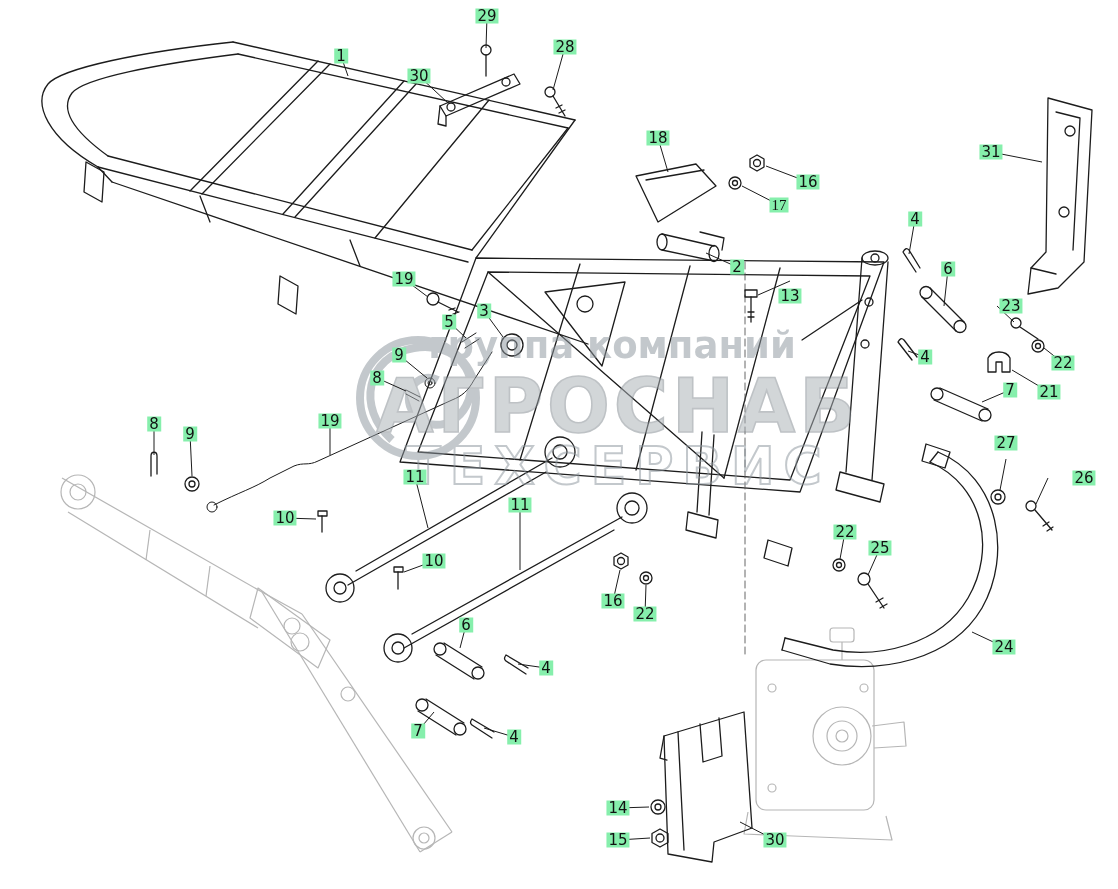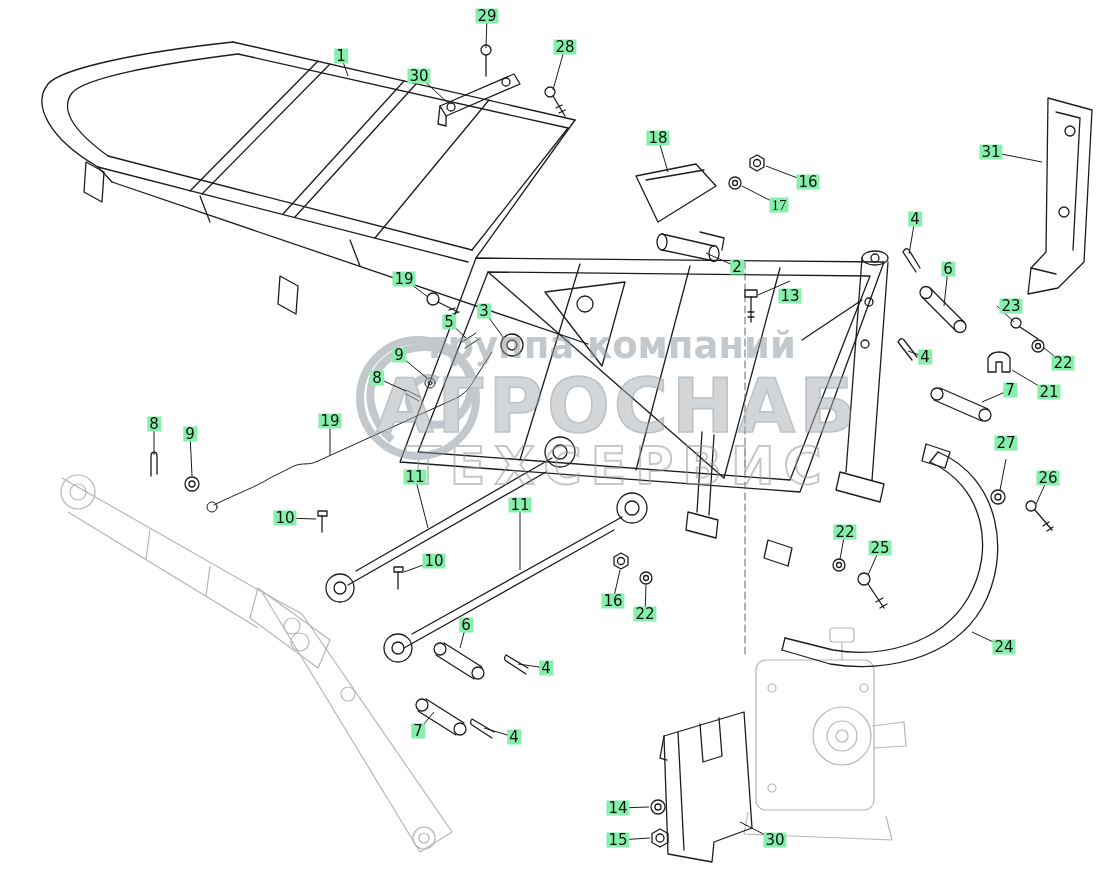--- a/index.html
+++ b/index.html
@@ -320,21 +320,21 @@
       <span class="part-label" style="left: 1010px; top: 390px;">7</span>
       <span class="part-label" style="left: 925px; top: 357px;">4</span>
       <span class="part-label" style="left: 154px; top: 424px;">8</span>
       <span class="part-label" style="left: 190px; top: 434px;">9</span>
       <span class="part-label" style="left: 330px; top: 421px;">19</span>
       <span class="part-label" style="left: 415px; top: 477px;">11</span>
       <span class="part-label" style="left: 520px; top: 505px;">11</span>
       <span class="part-label" style="left: 285px; top: 518px;">10</span>
       <span class="part-label" style="left: 434px; top: 561px;">10</span>
       <span class="part-label" style="left: 1006px; top: 443px;">27</span>
-      <span class="part-label" style="left: 1048px; top: 478px;">26</span>
+      <span class="part-label" style="left: 1084px; top: 478px;">26</span>
       <span class="part-label" style="left: 845px; top: 532px;">22</span>
       <span class="part-label" style="left: 880px; top: 548px;">25</span>
       <span class="part-label" style="left: 613px; top: 601px;">16</span>
       <span class="part-label" style="left: 645px; top: 614px;">22</span>
       <span class="part-label" style="left: 1004px; top: 647px;">24</span>
       <span class="part-label" style="left: 466px; top: 625px;">6</span>
       <span class="part-label" style="left: 546px; top: 668px;">4</span>
       <span class="part-label" style="left: 418px; top: 731px;">7</span>
       <span class="part-label" style="left: 514px; top: 737px;">4</span>
       <span class="part-label" style="left: 618px; top: 808px;">14</span>

